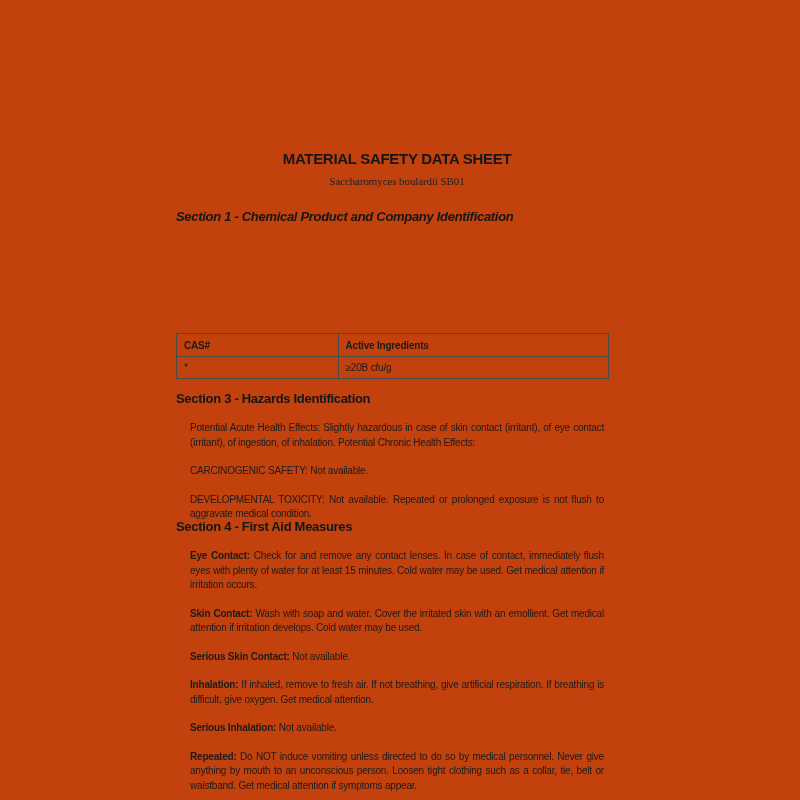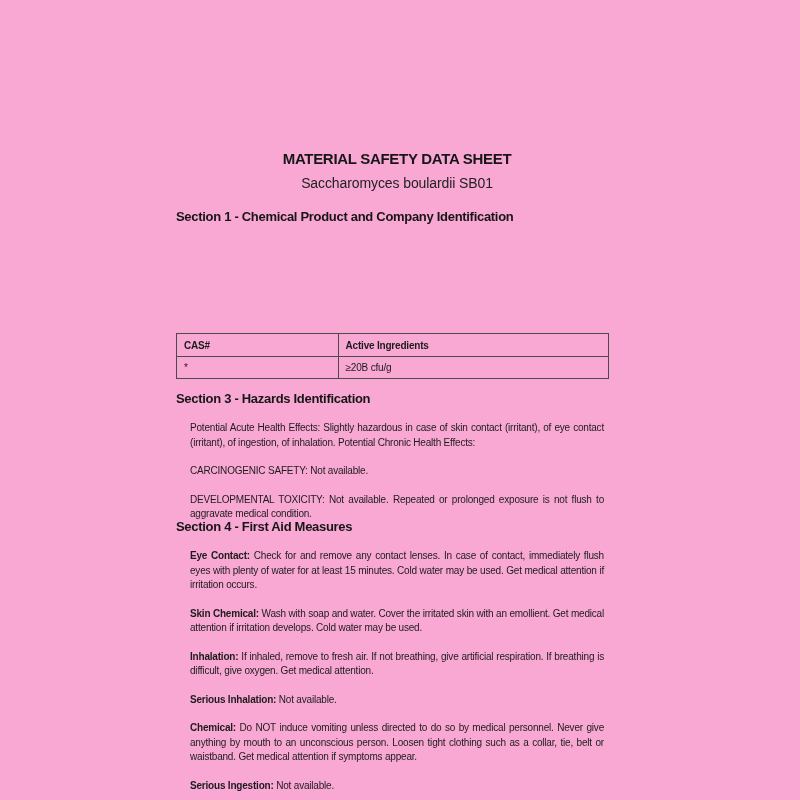--- a/index.html
+++ b/index.html
@@ -4,21 +4,21 @@
   <style>
     html, body {
       margin: 0;
       padding: 0;
       background: #ffffff;
     }
     .doc-page {
       position: relative;
       width: 800px;
       height: 800px;
-      background: #f9a8d4;
+      background: #c2410c;
       font-family: "Liberation Sans", "DejaVu Sans", sans-serif;
       color: #1c1c1c;
       overflow: hidden;
     }
     .abs { position: absolute; }
 
     
     .title-block {
       left: 176px;
       top: 150px;
@@ -26,35 +26,36 @@
       text-align: center;
     }
     .doc-title {
       font-size: 15px;
       font-weight: bold;
       letter-spacing: -0.3px;
       line-height: 18px;
       color: #161616;
     }
     .doc-subtitle {
-      font-size: 14px;
+      font-size: 11px;
       letter-spacing: -0.1px;
       margin-top: 7px;
       color: #222222;
+      font-family: Liberation Serif, serif;
     }
 
     
     .section-heading {
       font-size: 13px;
       font-weight: bold;
       letter-spacing: -0.3px;
       line-height: 16px;
       color: #161616;
     }
-    .sec1 { left: 176px; top: 209px; width: 442px; }
+    .sec1 { left: 176px; top: 209px; width: 442px; font-style: italic; }
     .sec3 { left: 176px; top: 391px; width: 442px; }
     .sec4 { left: 176px; top: 519px; width: 442px; }
 
     
     .body-copy {
       margin-top: 6px;
       font-size: 10px;
       line-height: 14.5px;
       letter-spacing: -0.2px;
       text-align: justify;
@@ -129,21 +130,22 @@
       <p>Potential Acute Health Effects: Slightly hazardous in case of skin contact (irritant), of eye contact (irritant), of ingestion, of inhalation. Potential Chronic Health Effects:</p>
       <p>CARCINOGENIC SAFETY: Not available.</p>
       <p>DEVELOPMENTAL TOXICITY: Not available. Repeated or prolonged exposure is not flush to aggravate medical condition.</p>
     </div>
   </div>
 
   <div class="abs sec4">
     <div class="section-heading">Section 4 - First Aid Measures</div>
     <div class="body-copy">
       <p><span class="b">Eye Contact:</span> <span>Check for and remove any contact lenses. In case of contact, immediately flush eyes with plenty of water for at least 15 minutes. Cold water may be used. Get medical attention if irritation occurs.</span></p>
-      <p><span class="b">Skin Chemical:</span> <span>Wash with soap and water. Cover the irritated skin with an emollient. Get medical attention if irritation develops. Cold water may be used.</span></p>
+      <p><span class="b">Skin Contact:</span> <span>Wash with soap and water. Cover the irritated skin with an emollient. Get medical attention if irritation develops. Cold water may be used.</span></p>
+      <p><span class="b">Serious Skin Contact:</span> <span>Not available.</span></p>
       <p><span class="b">Inhalation:</span> <span>If inhaled, remove to fresh air. If not breathing, give artificial respiration. If breathing is difficult, give oxygen. Get medical attention.</span></p>
       <p><span class="b">Serious Inhalation:</span> <span>Not available.</span></p>
-      <p><span class="b">Chemical:</span> <span>Do NOT induce vomiting unless directed to do so by medical personnel. Never give anything by mouth to an unconscious person. Loosen tight clothing such as a collar, tie, belt or waistband. Get medical attention if symptoms appear.</span></p>
+      <p><span class="b">Repeated:</span> <span>Do NOT induce vomiting unless directed to do so by medical personnel. Never give anything by mouth to an unconscious person. Loosen tight clothing such as a collar, tie, belt or waistband. Get medical attention if symptoms appear.</span></p>
       <p><span class="b">Serious Ingestion:</span> <span>Not available.</span></p>
     </div>
   </div>
 
 </div>
 
 </body></html>

